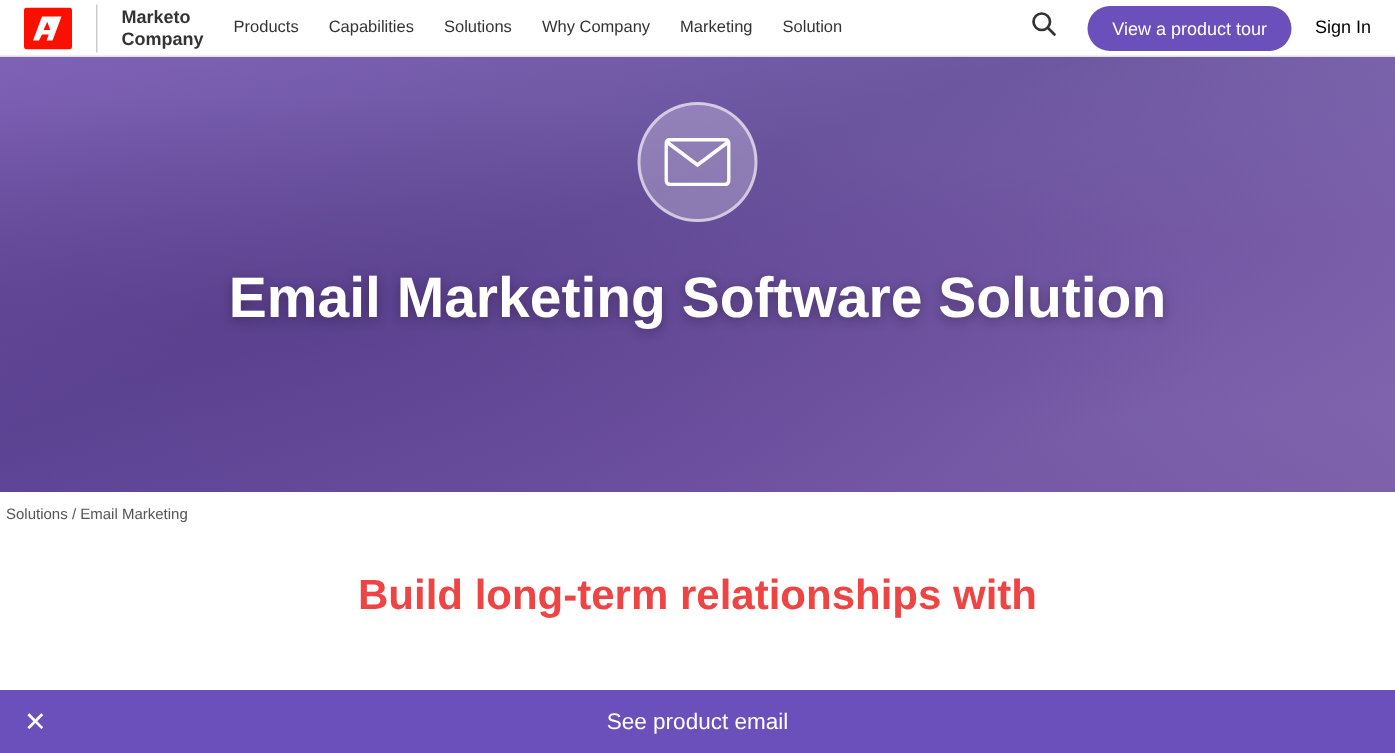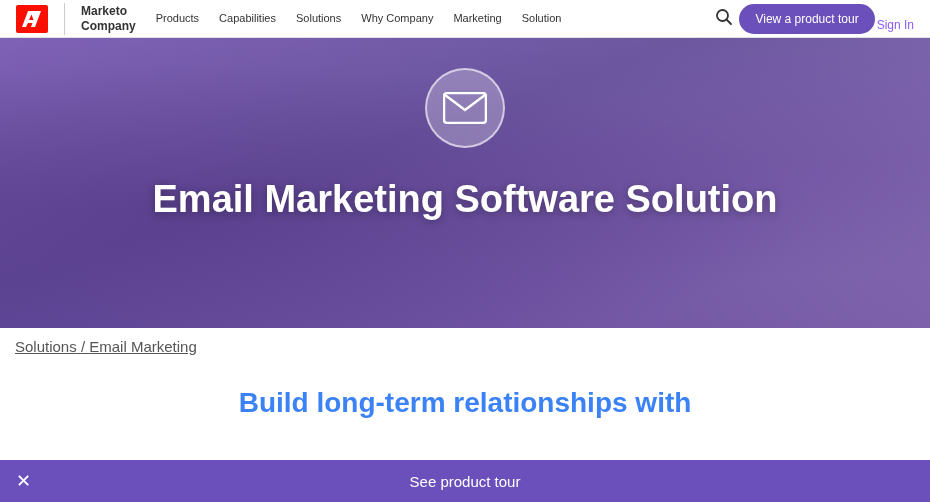--- a/index.html
+++ b/index.html
@@ -47,22 +47,22 @@
     .nav-item {
       font-size: 11px;
       color: #333;
       padding: 4px 8px;
       cursor: pointer;
       text-align: center;
       line-height: 1.3;
     }
     .nav-actions {
       display: flex;
-      align-items: flex-end;
-      gap: 2px;
+      align-items: center;
+      gap: 16px;
     }
     .search-icon-btn {
       background: none;
       border: none;
       cursor: pointer;
       padding: 4px;
       font-size: 16px;
       color: #333;
     }
     .btn-product-tour {
@@ -70,21 +70,21 @@
       color: #fff;
       border: none;
       border-radius: 20px;
       padding: 8px 16px;
       font-size: 12px;
       cursor: pointer;
       white-space: nowrap;
     }
     .sign-in {
       font-size: 12px;
-      color: #8b5cf6;
+      color: #000000;
       cursor: pointer;
       text-align: center;
       line-height: 1.3;
     }
 
     
     .hero {
       position: relative;
       height: 290px;
       overflow: hidden;
@@ -130,36 +130,35 @@
       color: #fff;
       font-size: 38px;
       font-weight: 900;
       text-align: center;
       text-shadow: 0 2px 8px rgba(0,0,0,0.3);
       padding: 0 40px;
     }
 
     
     .breadcrumb {
-      padding: 10px 15px;
-      font-size: 15px;
+      padding: 10px 4px;
+      font-size: 10px;
       color: #555;
-      text-decoration: underline;
     }
     .breadcrumb a { color: #555; text-decoration: none; }
     .breadcrumb span { color: #555; }
 
     
     .content-section {
       padding: 20px 20px 0;
       text-align: center;
     }
     .content-heading {
       font-size: 28px;
-      color: #3b82f6;
+      color: #ef4444;
       font-weight: 700;
       line-height: 1.3;
     }
 
     
     .bottom-banner {
       position: fixed;
       bottom: 0;
       left: 0;
       width: 930px;
@@ -240,14 +239,14 @@
 </div>
 
 <div class="content-section">
   <h2 class="content-heading">
     <span>Build long-term relationships with</span><br>
   </h2>
 </div>
 
 <div class="bottom-banner">
   <button class="close-icon">✕</button>
-  <span style="cursor:pointer;">See product tour</span>
+  <span style="cursor:pointer;">See product email</span>
 </div>
 
 </body></html>

